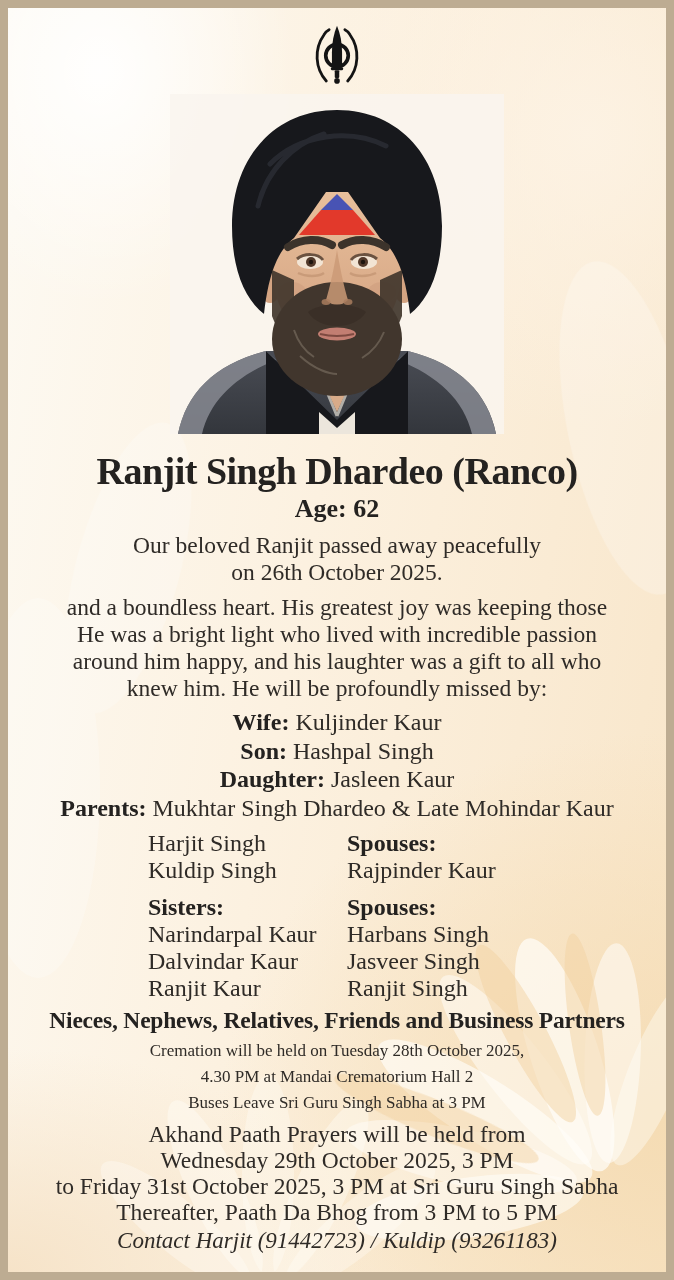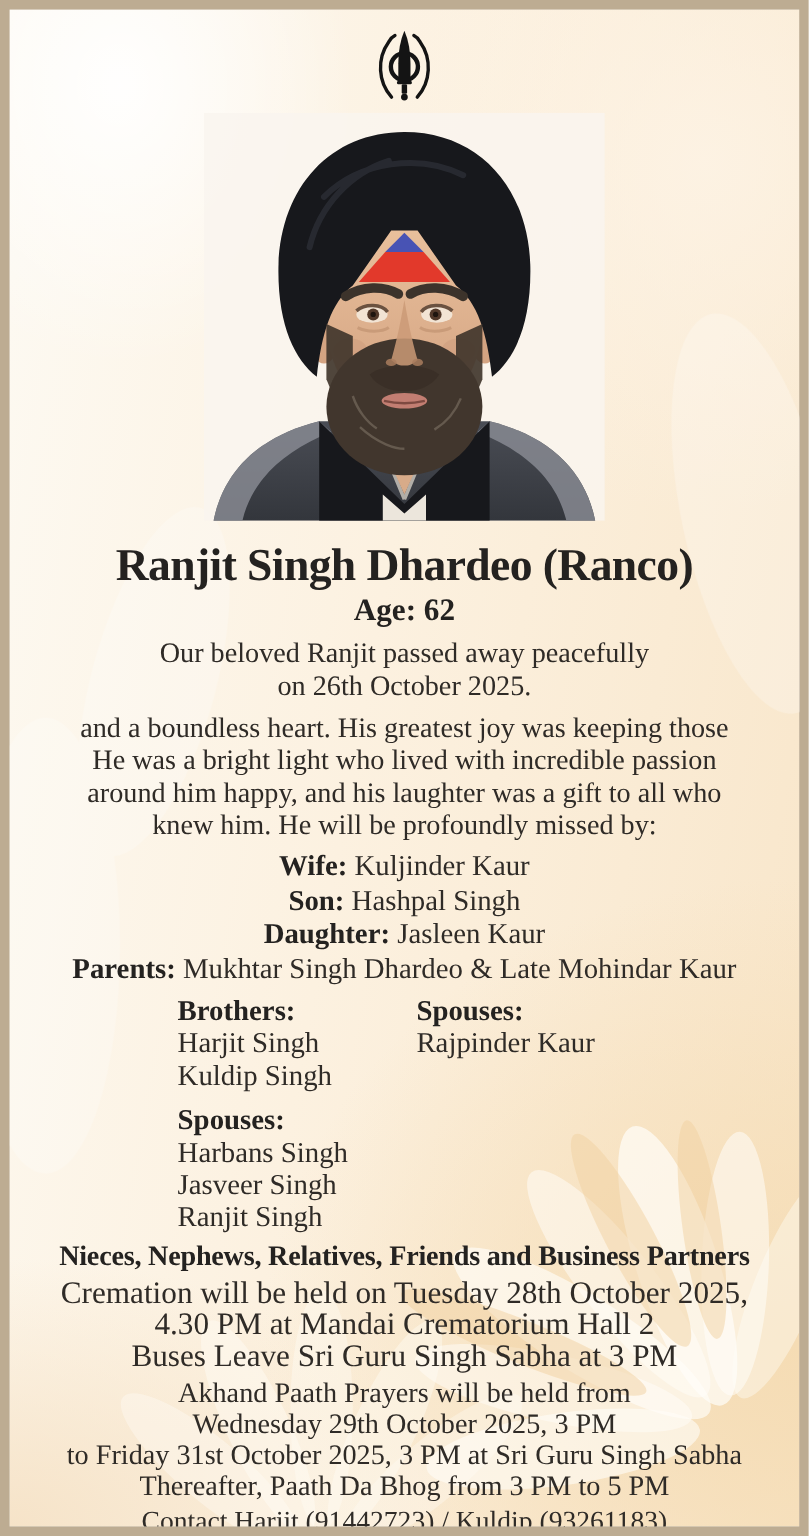--- a/index.html
+++ b/index.html
@@ -24,23 +24,23 @@
   .tribute{margin-top:8px;font-size:23.5px;line-height:27px;}
   .immediate{margin-top:6px;font-size:24px;line-height:28.5px;}
   .immediate b{font-weight:700;color:#242220;}
   .group-grid{margin-top:8px;width:100%;box-sizing:border-box;padding-left:140px;
               display:flex;text-align:left;font-size:24px;line-height:27px;}
   .group-grid.second{margin-top:10px;}
   .group-grid .colL{width:199px;}
   .group-grid .colR{flex:1;}
   .g-title{font-weight:700;color:#242220;}
   .others{margin-top:4px;font-size:23.5px;line-height:28px;font-weight:700;color:#242220;letter-spacing:-0.2px;}
-  .crem{margin-top:4px;font-size:26px;line-height:26px;}
+  .crem{margin-top:4px;font-size:17px;line-height:26px;}
   .prayers{margin-top:5px;font-size:23.5px;line-height:26px;}
-  .contact{margin-top:3px;font-size:23px;line-height:26px;}
+  .contact{margin-top:3px;font-size:23px;line-height:26px;font-style:italic;}
   .line{display:block;}
 </style>
 </head>
 <body>
 
 <div class="card">
 
   <svg class="petals" viewBox="0 0 658 1264" preserveAspectRatio="none" aria-hidden="true">
     <g fill="#fffef9">
       <ellipse cx="0" cy="-140" rx="34" ry="122" transform="translate(600,1180) rotate(-18)" opacity="0.70"></ellipse>
@@ -179,31 +179,36 @@
         <span>Jasleen Kaur</span>
       </div>
       <div class="line">
         <b>Parents:</b>
         <span>Mukhtar Singh Dhardeo &amp; Late Mohindar Kaur</span>
       </div>
     </div>
 
     <div class="group-grid">
       <div class="colL">
-        <div class="g-title">Brothers:</div>
         <div>Harjit Singh</div>
         <div>Kuldip Singh</div>
       </div>
       <div class="colR">
         <div class="g-title">Spouses:</div>
         <div>Rajpinder Kaur</div>
       </div>
     </div>
 
     <div class="group-grid second">
+      <div class="colL">
+        <div class="g-title">Sisters:</div>
+        <div>Narindarpal Kaur</div>
+        <div>Dalvindar Kaur</div>
+        <div>Ranjit Kaur</div>
+      </div>
       <div class="colR">
         <div class="g-title">Spouses:</div>
         <div>Harbans Singh</div>
         <div>Jasveer Singh</div>
         <div>Ranjit Singh</div>
       </div>
     </div>
 
     <div class="others">Nieces, Nephews, Relatives, Friends and Business Partners</div>
 

